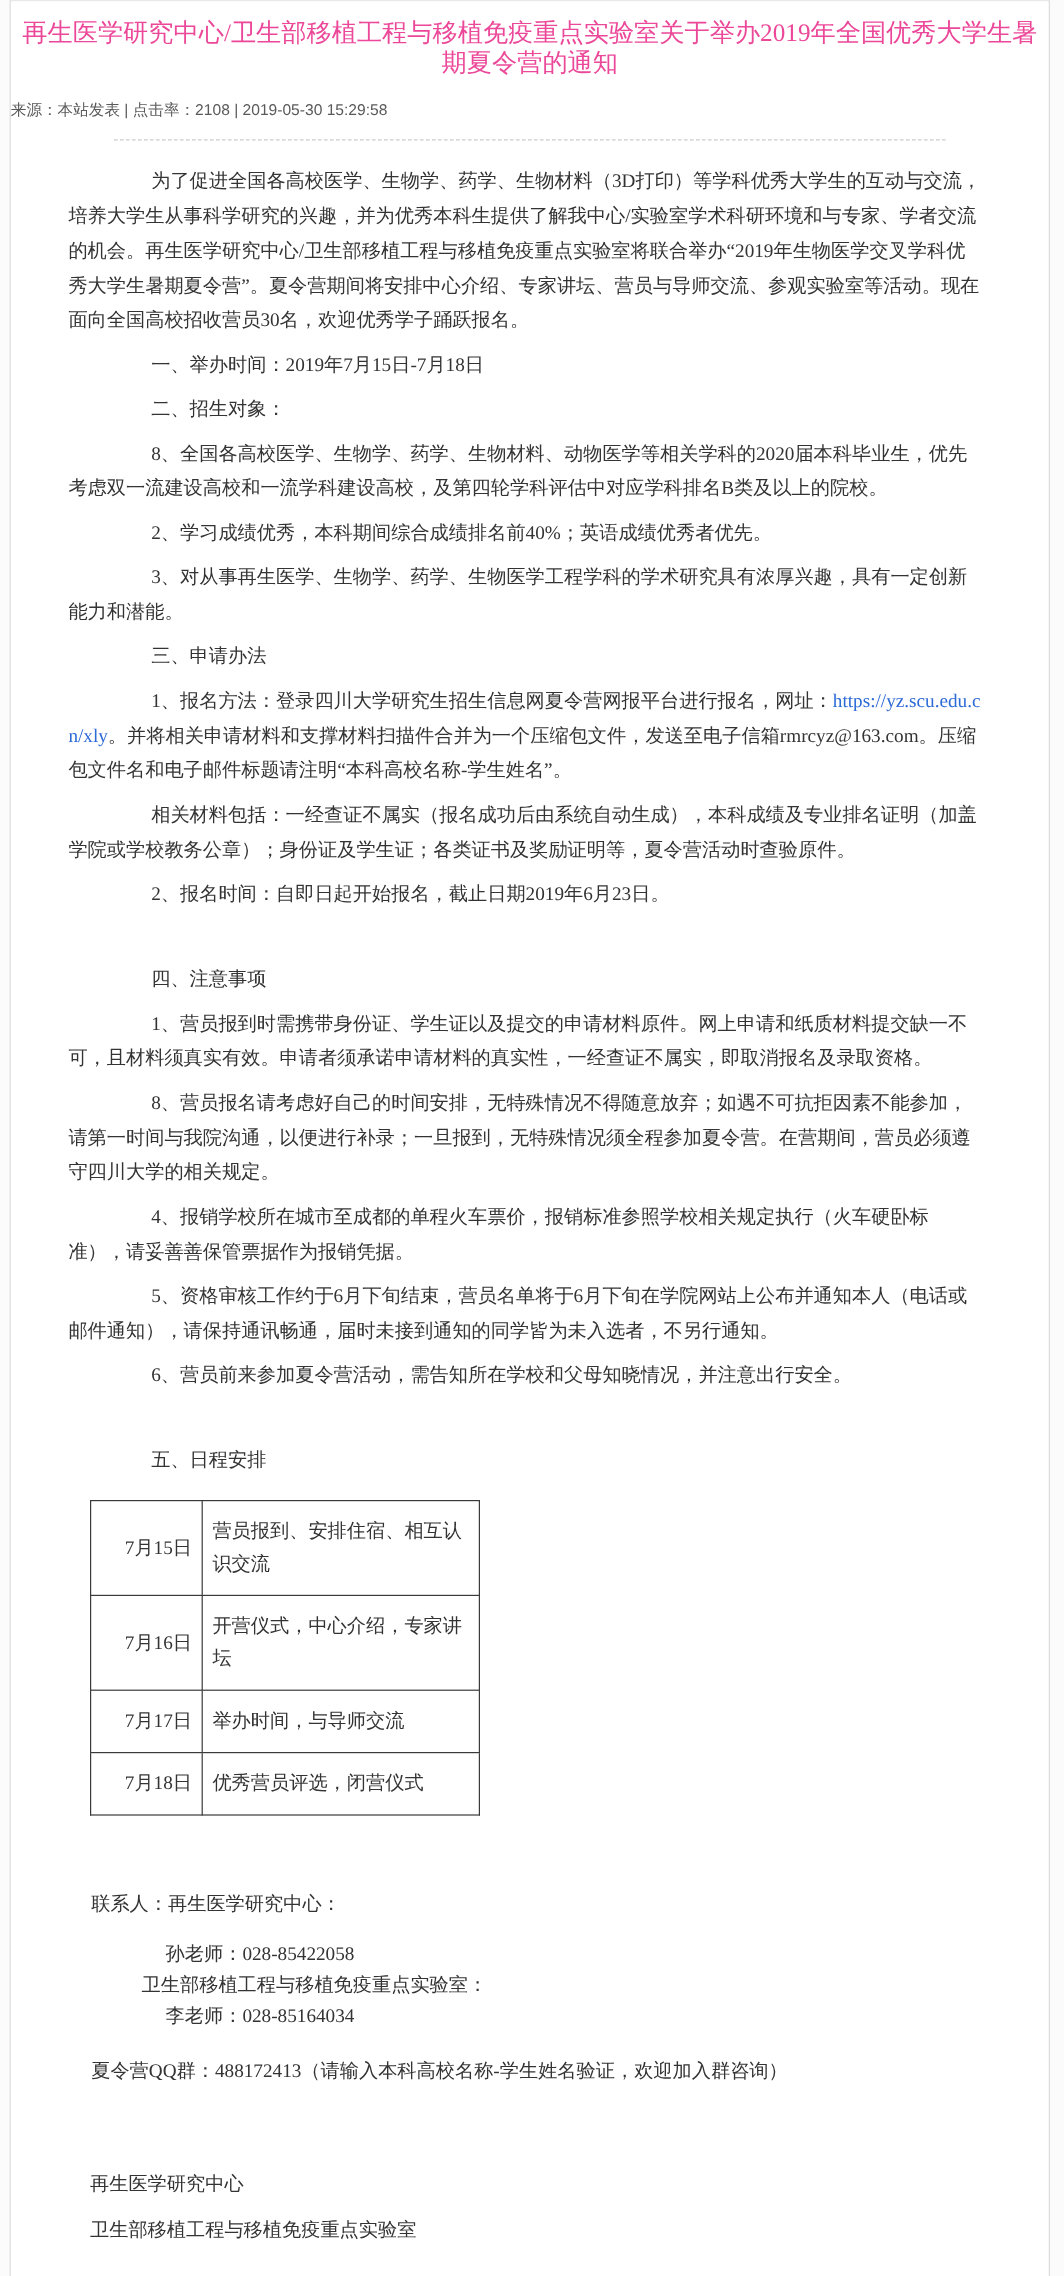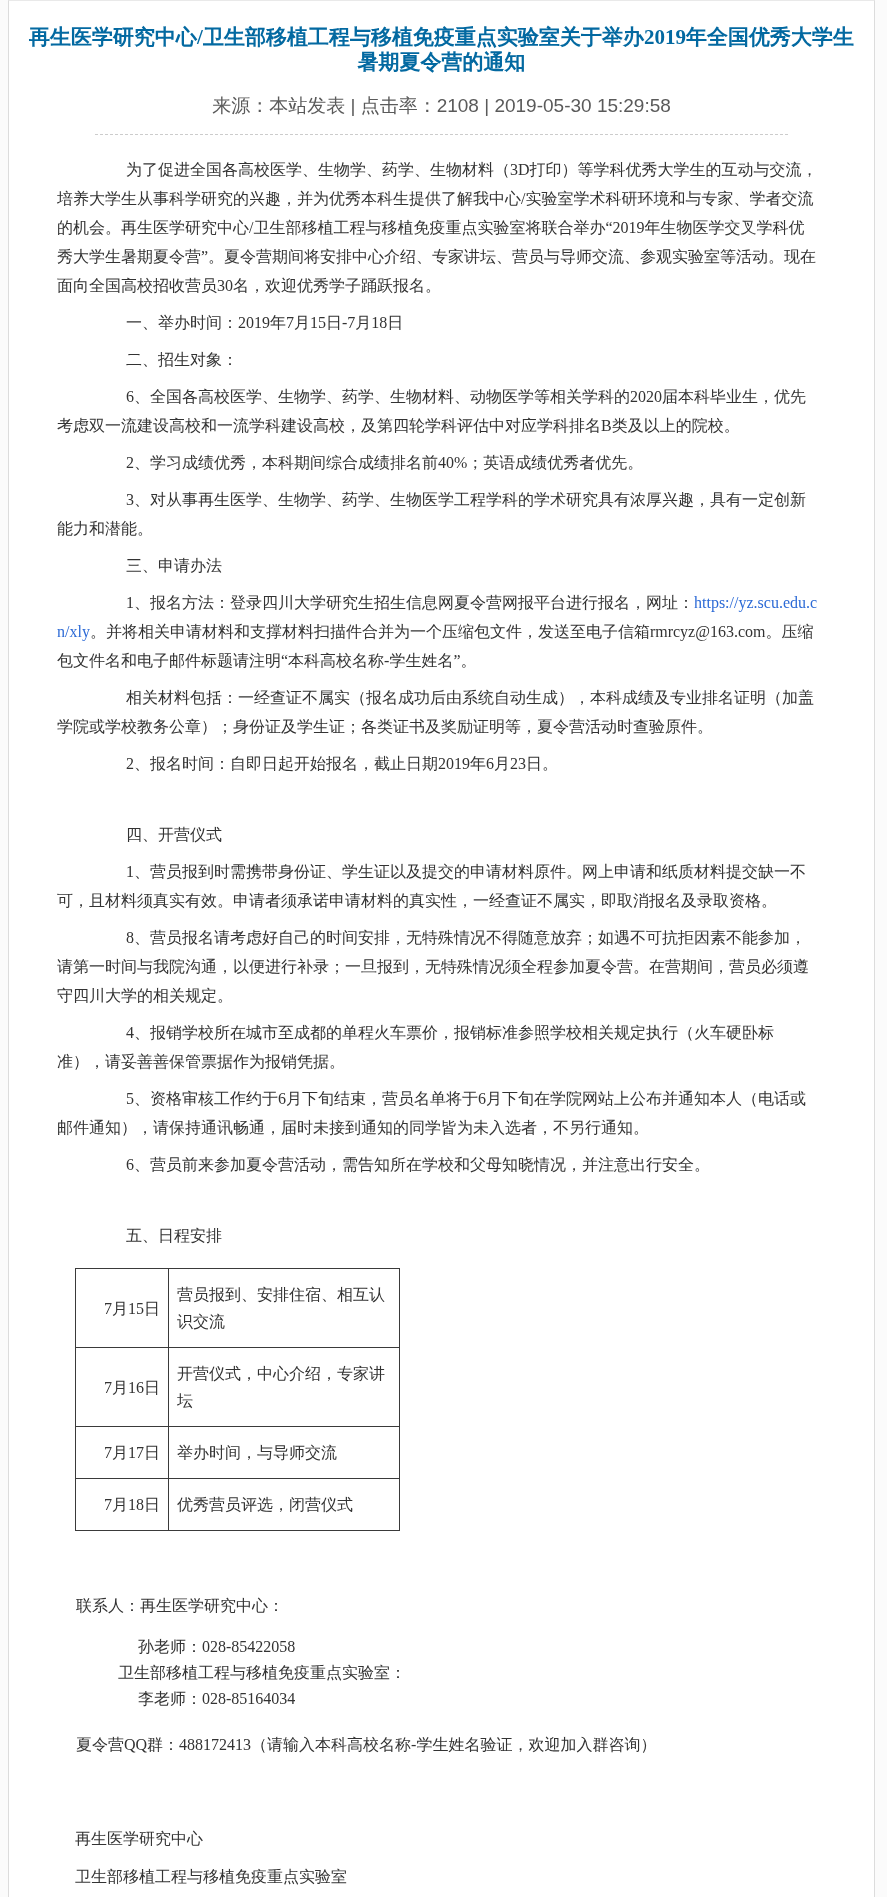--- a/index.html
+++ b/index.html
@@ -15,30 +15,30 @@
     border-left: 1px solid #dcdcdc;
     border-right: 1px solid #dcdcdc;
     border-top: 1px solid #e9e9e9;
     box-sizing: border-box;
     padding-top: 14px;
     font-family: "Liberation Serif", serif;
   }
   .title {
     font-size: 21px;
     line-height: 25px;
-    color: #0369a1;
+    color: #ec4899;
     text-align: center;
     padding: 0 3px;
-    font-weight: bold;
-    margin: 10px;
+    font-weight: normal;
+    margin: 0;
   }
   .meta {
     margin-top: 18px;
-    text-align: center;
-    font-size: 19px;
+    text-align: left;
+    font-size: 13px;
     color: #5a5a5a;
     font-family: "Liberation Sans", sans-serif;
   }
   .divider {
     border: none;
     border-top: 1px dashed #cccccc;
     margin: 15px 86px 0 86px;
     height: 0;
   }
   .content {
@@ -98,32 +98,32 @@
 
   <hr class="divider">
 
   <div class="content">
 
     <p>为了促进全国各高校医学、生物学、药学、生物材料（3D打印）等学科优秀大学生的互动与交流，培养大学生从事科学研究的兴趣，并为优秀本科生提供了解我中心/实验室学术科研环境和与专家、学者交流的机会。再生医学研究中心/卫生部移植工程与移植免疫重点实验室将联合举办“2019年生物医学交叉学科优秀大学生暑期夏令营”。夏令营期间将安排中心介绍、专家讲坛、营员与导师交流、参观实验室等活动。现在面向全国高校招收营员30名，欢迎优秀学子踊跃报名。</p>
 
     <p>一、举办时间：2019年7月15日-7月18日</p>
 
     <p>二、招生对象：</p>
-    <p>6、全国各高校医学、生物学、药学、生物材料、动物医学等相关学科的2020届本科毕业生，优先考虑双一流建设高校和一流学科建设高校，及第四轮学科评估中对应学科排名B类及以上的院校。</p>
+    <p>8、全国各高校医学、生物学、药学、生物材料、动物医学等相关学科的2020届本科毕业生，优先考虑双一流建设高校和一流学科建设高校，及第四轮学科评估中对应学科排名B类及以上的院校。</p>
     <p>2、学习成绩优秀，本科期间综合成绩排名前40%；英语成绩优秀者优先。</p>
     <p>3、对从事再生医学、生物学、药学、生物医学工程学科的学术研究具有浓厚兴趣，具有一定创新能力和潜能。</p>
 
     <p>三、申请办法</p>
     <p><span>1、报名方法：登录四川大学研究生招生信息网夏令营网报平台进行报名，网址：</span><a class="app-link" href="#">https://yz.scu.edu.cn/xly</a><span>。并将相关申请材料和支撑材料扫描件合并为一个压缩包文件，发送至电子信箱rmrcyz@163.com。压缩包文件名和电子邮件标题请注明“本科高校名称-学生姓名”。</span></p>
     <p>相关材料包括：一经查证不属实（报名成功后由系统自动生成），本科成绩及专业排名证明（加盖学院或学校教务公章）；身份证及学生证；各类证书及奖励证明等，夏令营活动时查验原件。</p>
     <p>2、报名时间：自即日起开始报名，截止日期2019年6月23日。</p>
 
     <div class="spacer-sm"></div>
 
-    <p>四、开营仪式</p>
+    <p>四、注意事项</p>
     <p>1、营员报到时需携带身份证、学生证以及提交的申请材料原件。网上申请和纸质材料提交缺一不可，且材料须真实有效。申请者须承诺申请材料的真实性，一经查证不属实，即取消报名及录取资格。</p>
     <p>8、营员报名请考虑好自己的时间安排，无特殊情况不得随意放弃；如遇不可抗拒因素不能参加，请第一时间与我院沟通，以便进行补录；一旦报到，无特殊情况须全程参加夏令营。在营期间，营员必须遵守四川大学的相关规定。</p>
     <p>4、报销学校所在城市至成都的单程火车票价，报销标准参照学校相关规定执行（火车硬卧标准），请妥善善保管票据作为报销凭据。</p>
     <p>5、资格审核工作约于6月下旬结束，营员名单将于6月下旬在学院网站上公布并通知本人（电话或邮件通知），请保持通讯畅通，届时未接到通知的同学皆为未入选者，不另行通知。</p>
     <p>6、营员前来参加夏令营活动，需告知所在学校和父母知晓情况，并注意出行安全。</p>
 
     <div class="spacer-sm"></div>
 
     <p>五、日程安排</p>
 

